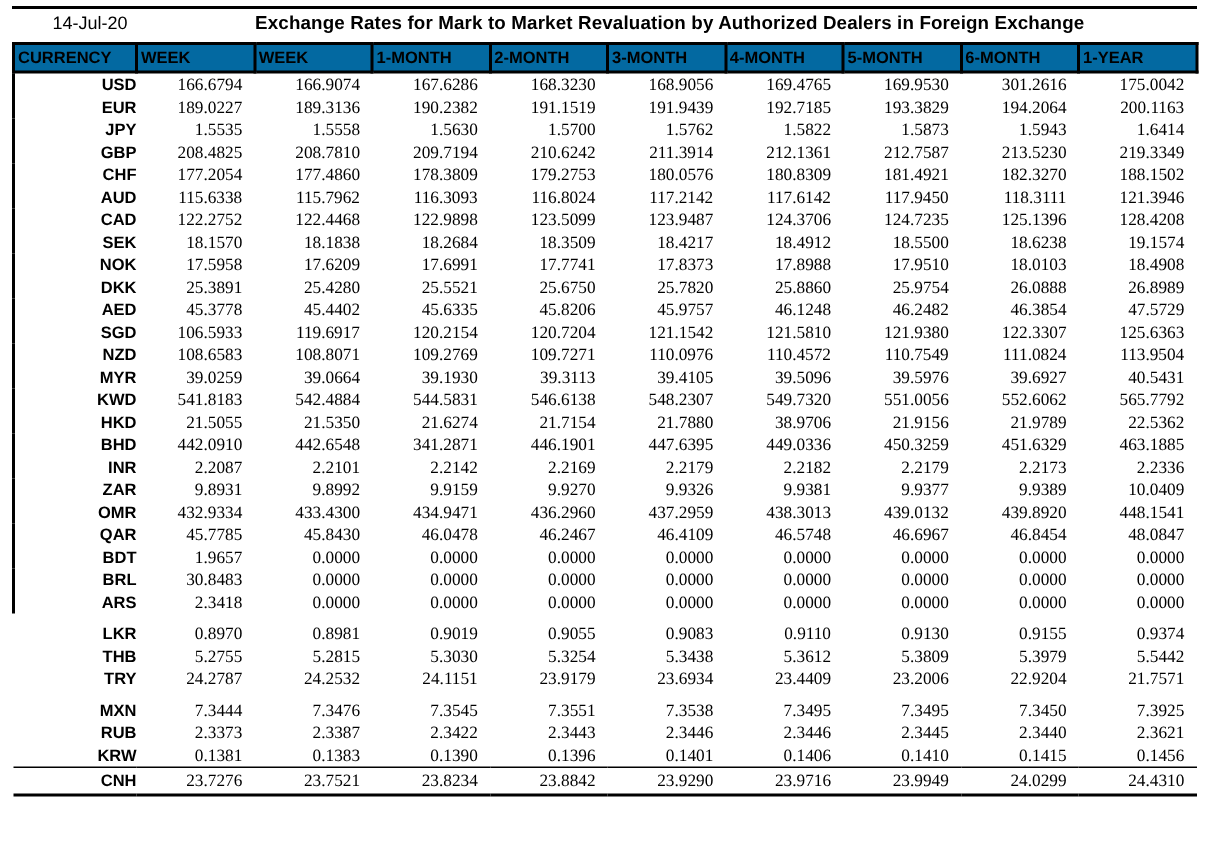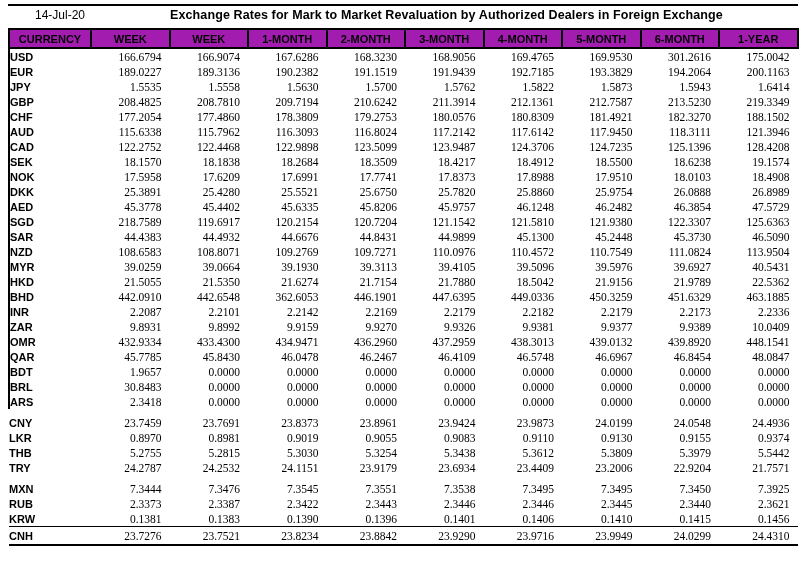--- a/index.html
+++ b/index.html
@@ -27,36 +27,36 @@
     position:absolute; left:8px; top:28px;
     border-collapse:collapse; table-layout:fixed;
   }
   col.c-cur { width:82px; }
   col.c-val { width:78.5px; }
 
   thead th {
     border:2px solid #000;
     font-size:11px; font-weight:bold;
     height:17px; padding:0 2px;
-    text-align:center;
-    background:#a21caf;
+    text-align:left;
+    background:#0369a1;
   }
 
   tbody td {
     height:15px; padding:0 8px 0 0;
     font-family:"Liberation Serif", serif;
     font-size:11.5px;
     text-align:right;
     white-space:nowrap;
     vertical-align:middle;
   }
   tbody td.cur {
     font-family:"Liberation Sans", sans-serif;
     font-weight:bold; font-size:11px;
-    text-align:left; padding:0;
+    text-align:right; padding:0;
   }
   tr.sec-0 td.cur { border-left:2px solid #000; }
   tr.spacer td { height:6px; padding:0; border:none; }
   tr.sec-3 td { border-top:1px solid #000; border-bottom:2px solid #000; height:17px; }
 </style>
 </head>
 <body>
 
 <div class="top-rule"></div>
 
@@ -221,41 +221,29 @@
         <td class="val">45.6335</td>
         <td class="val">45.8206</td>
         <td class="val">45.9757</td>
         <td class="val">46.1248</td>
         <td class="val">46.2482</td>
         <td class="val">46.3854</td>
         <td class="val">47.5729</td>
       </tr>
       <tr class="sec-0">
         <td class="cur">SGD</td>
-        <td class="val">218.7589</td>
+        <td class="val">106.5933</td>
         <td class="val">119.6917</td>
         <td class="val">120.2154</td>
         <td class="val">120.7204</td>
         <td class="val">121.1542</td>
         <td class="val">121.5810</td>
         <td class="val">121.9380</td>
         <td class="val">122.3307</td>
         <td class="val">125.6363</td>
-      </tr>
-      <tr class="sec-0">
-        <td class="cur">SAR</td>
-        <td class="val">44.4383</td>
-        <td class="val">44.4932</td>
-        <td class="val">44.6676</td>
-        <td class="val">44.8431</td>
-        <td class="val">44.9899</td>
-        <td class="val">45.1300</td>
-        <td class="val">45.2448</td>
-        <td class="val">45.3730</td>
-        <td class="val">46.5090</td>
       </tr>
       <tr class="sec-0">
         <td class="cur">NZD</td>
         <td class="val">108.6583</td>
         <td class="val">108.8071</td>
         <td class="val">109.2769</td>
         <td class="val">109.7271</td>
         <td class="val">110.0976</td>
         <td class="val">110.4572</td>
         <td class="val">110.7549</td>
@@ -268,36 +256,48 @@
         <td class="val">39.0664</td>
         <td class="val">39.1930</td>
         <td class="val">39.3113</td>
         <td class="val">39.4105</td>
         <td class="val">39.5096</td>
         <td class="val">39.5976</td>
         <td class="val">39.6927</td>
         <td class="val">40.5431</td>
       </tr>
       <tr class="sec-0">
+        <td class="cur">KWD</td>
+        <td class="val">541.8183</td>
+        <td class="val">542.4884</td>
+        <td class="val">544.5831</td>
+        <td class="val">546.6138</td>
+        <td class="val">548.2307</td>
+        <td class="val">549.7320</td>
+        <td class="val">551.0056</td>
+        <td class="val">552.6062</td>
+        <td class="val">565.7792</td>
+      </tr>
+      <tr class="sec-0">
         <td class="cur">HKD</td>
         <td class="val">21.5055</td>
         <td class="val">21.5350</td>
         <td class="val">21.6274</td>
         <td class="val">21.7154</td>
         <td class="val">21.7880</td>
-        <td class="val">18.5042</td>
+        <td class="val">38.9706</td>
         <td class="val">21.9156</td>
         <td class="val">21.9789</td>
         <td class="val">22.5362</td>
       </tr>
       <tr class="sec-0">
         <td class="cur">BHD</td>
         <td class="val">442.0910</td>
         <td class="val">442.6548</td>
-        <td class="val">362.6053</td>
+        <td class="val">341.2871</td>
         <td class="val">446.1901</td>
         <td class="val">447.6395</td>
         <td class="val">449.0336</td>
         <td class="val">450.3259</td>
         <td class="val">451.6329</td>
         <td class="val">463.1885</td>
       </tr>
       <tr class="sec-0">
         <td class="cur">INR</td>
         <td class="val">2.2087</td>
@@ -377,32 +377,20 @@
         <td class="val">0.0000</td>
         <td class="val">0.0000</td>
         <td class="val">0.0000</td>
         <td class="val">0.0000</td>
         <td class="val">0.0000</td>
         <td class="val">0.0000</td>
         <td class="val">0.0000</td>
       </tr>
       <tr class="spacer">
         <td colspan="10"></td>
-      </tr>
-      <tr class="sec-1">
-        <td class="cur">CNY</td>
-        <td class="val">23.7459</td>
-        <td class="val">23.7691</td>
-        <td class="val">23.8373</td>
-        <td class="val">23.8961</td>
-        <td class="val">23.9424</td>
-        <td class="val">23.9873</td>
-        <td class="val">24.0199</td>
-        <td class="val">24.0548</td>
-        <td class="val">24.4936</td>
       </tr>
       <tr class="sec-1">
         <td class="cur">LKR</td>
         <td class="val">0.8970</td>
         <td class="val">0.8981</td>
         <td class="val">0.9019</td>
         <td class="val">0.9055</td>
         <td class="val">0.9083</td>
         <td class="val">0.9110</td>
         <td class="val">0.9130</td>

